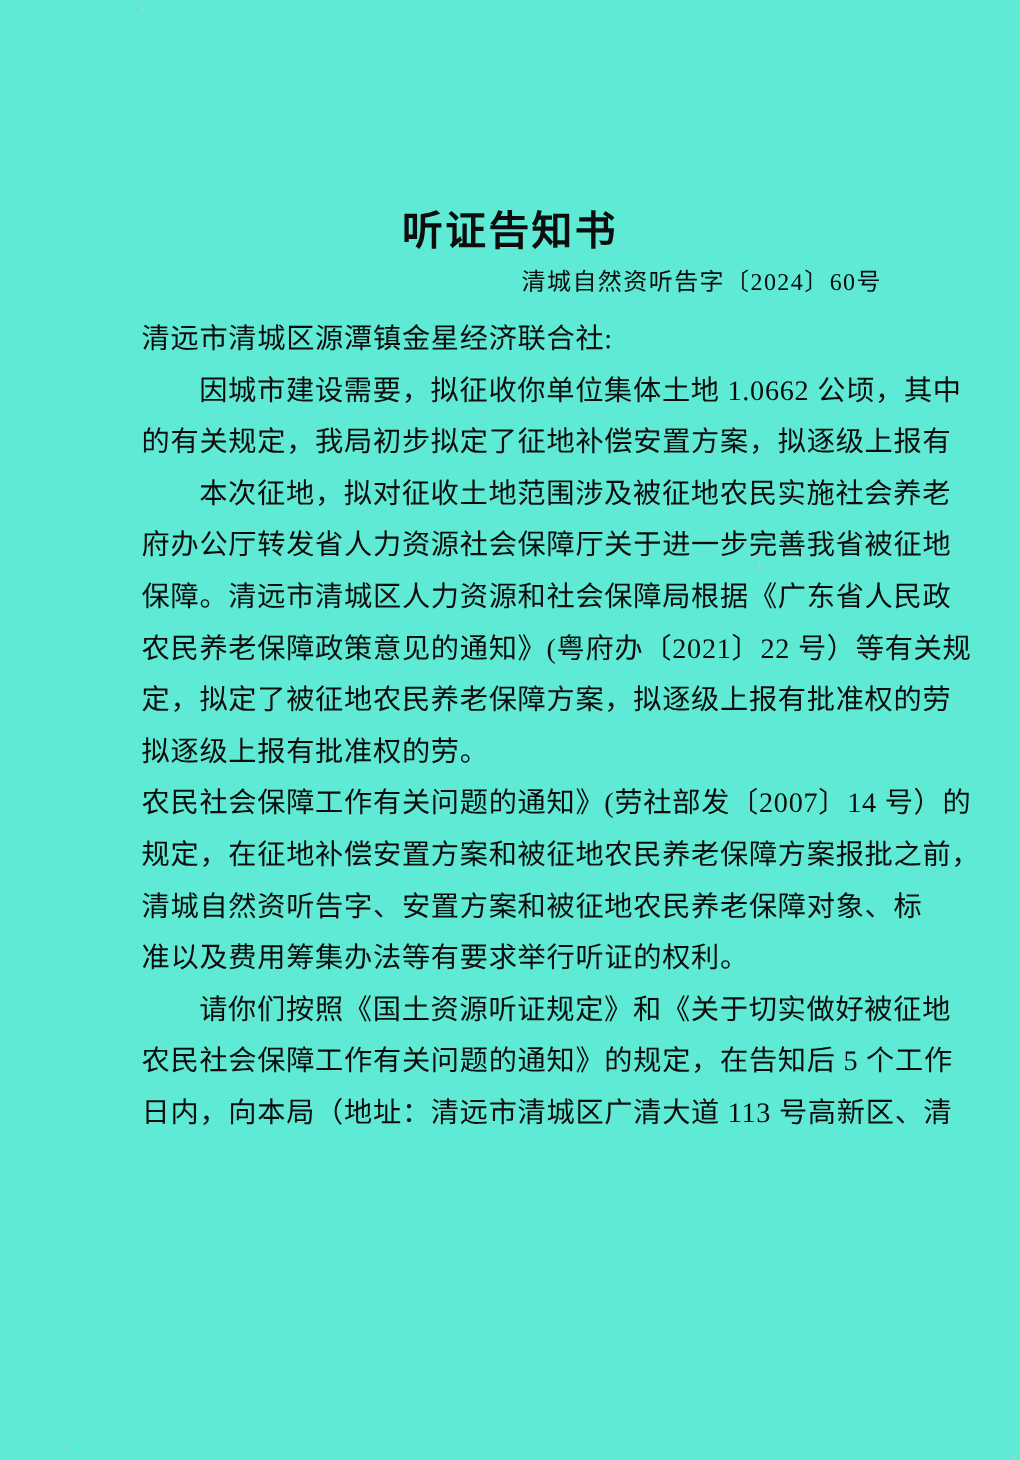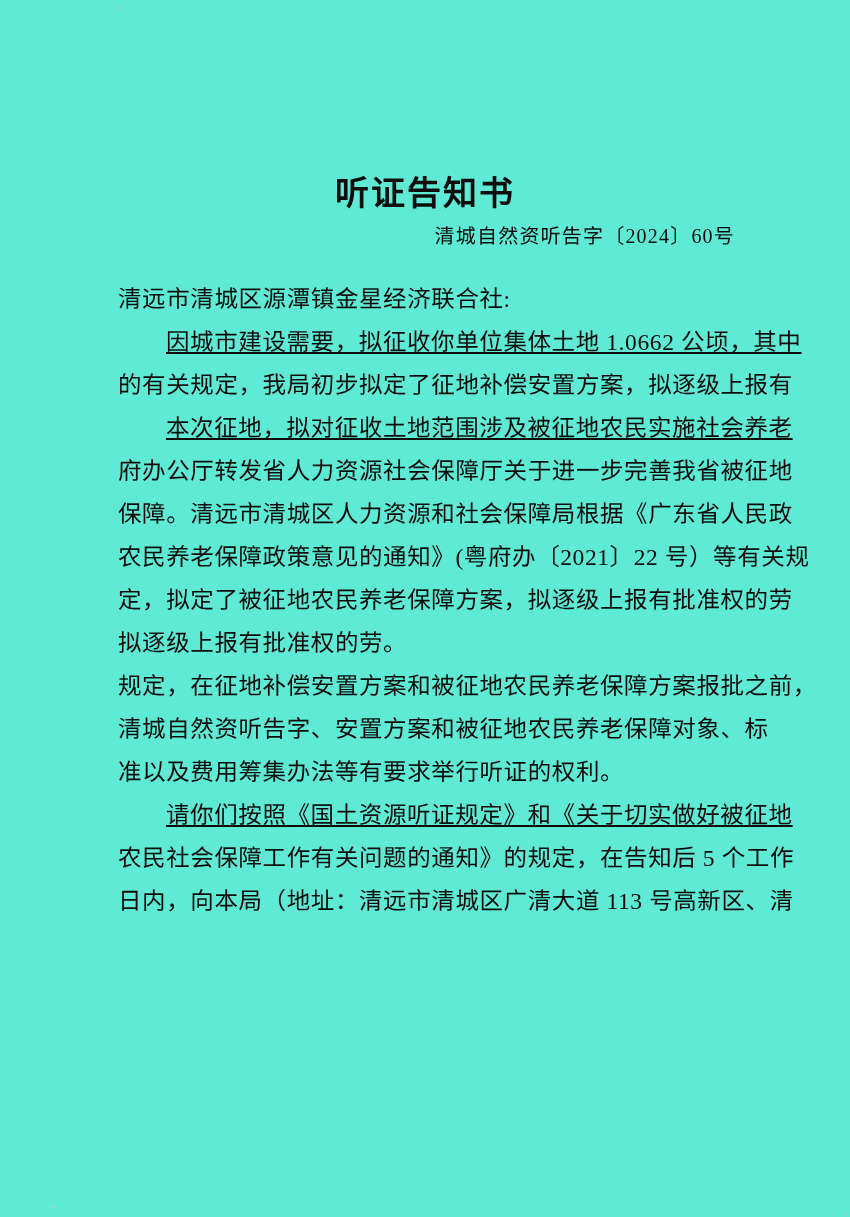--- a/index.html
+++ b/index.html
@@ -44,36 +44,35 @@
     text-align: right;
     font-size: 20px;
     letter-spacing: 1.2px;
     line-height: 36px;
     white-space: nowrap;
   }
 
   
   #body-text {
     position: absolute;
-    top: 278px;
+    top: 262px;
     left: 118px;
     width: 620px;
   }
 
   .line {
     height: 43px;
     line-height: 43px;
     font-size: 23.5px;
     letter-spacing: 0.6px;
     white-space: nowrap;
   }
 
   .line.indent {
     text-indent: 48px;
-    text-decoration: underline;
   }
 
   
   .speckle {
     position: absolute;
     background: #c9c9cf;
     opacity: 0.55;
     border-radius: 50%;
     pointer-events: none;
   }
@@ -105,20 +104,21 @@
     <div>
       <div class="line indent">本次征地，拟对征收土地范围涉及被征地农民实施社会养老</div>
       <div class="line">府办公厅转发省人力资源社会保障厅关于进一步完善我省被征地</div>
       <div class="line">保障。清远市清城区人力资源和社会保障局根据《广东省人民政</div>
       <div class="line">农民养老保障政策意见的通知》(粤府办〔2021〕22 号）等有关规</div>
       <div class="line">定，拟定了被征地农民养老保障方案，拟逐级上报有批准权的劳</div>
       <div class="line">拟逐级上报有批准权的劳。</div>
     </div>
 
     <div>
+      <div class="line">农民社会保障工作有关问题的通知》(劳社部发〔2007〕14 号）的</div>
       <div class="line">规定，在征地补偿安置方案和被征地农民养老保障方案报批之前，</div>
       <div class="line">清城自然资听告字、安置方案和被征地农民养老保障对象、标</div>
       <div class="line">准以及费用筹集办法等有要求举行听证的权利。</div>
     </div>
 
     <div>
       <div class="line indent">请你们按照《国土资源听证规定》和《关于切实做好被征地</div>
       <div class="line">农民社会保障工作有关问题的通知》的规定，在告知后 5 个工作</div>
       <div class="line">日内，向本局（地址：清远市清城区广清大道 113 号高新区、清</div>
     </div>

